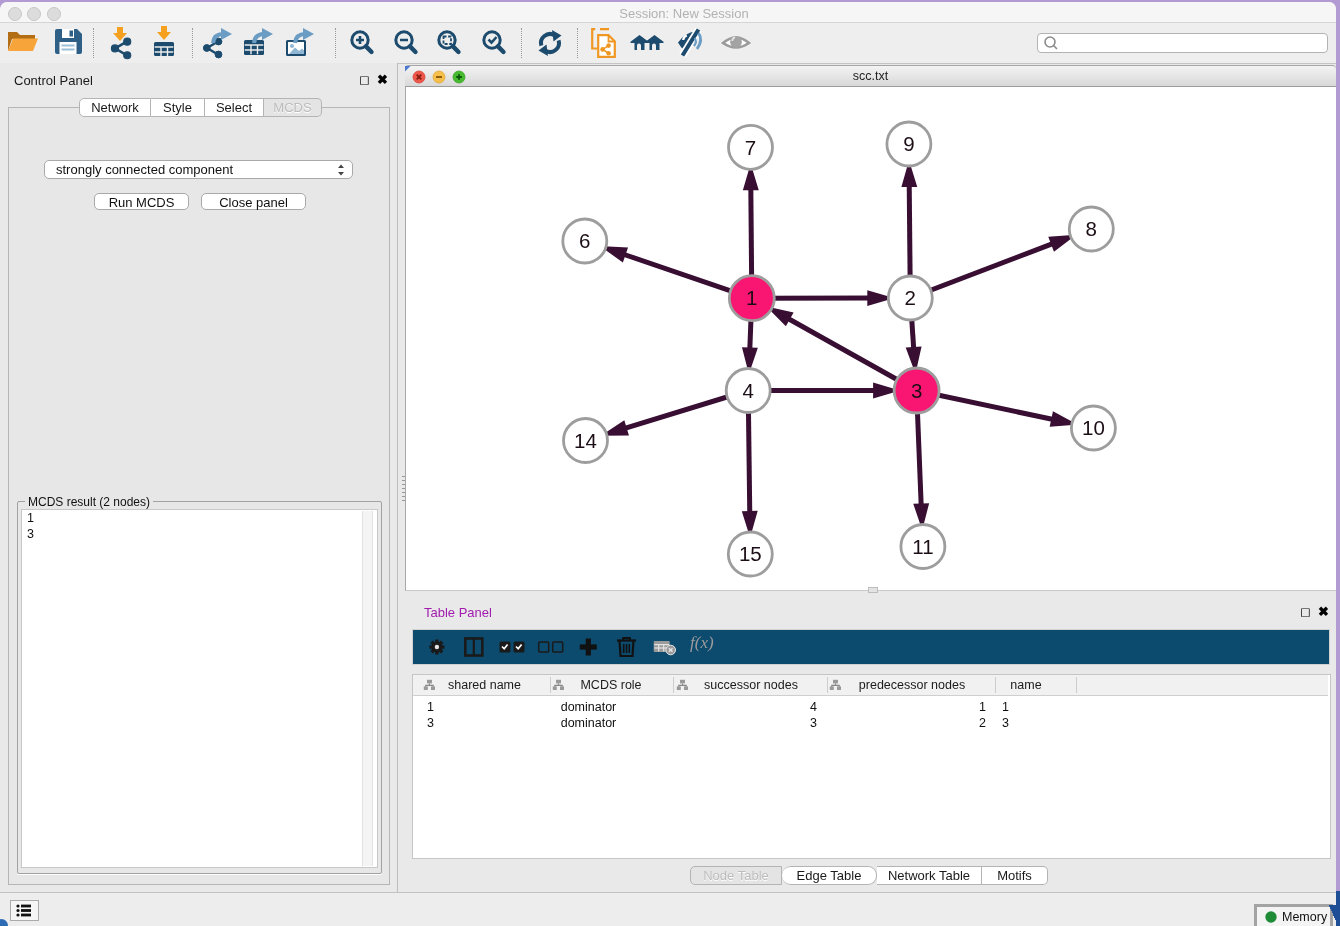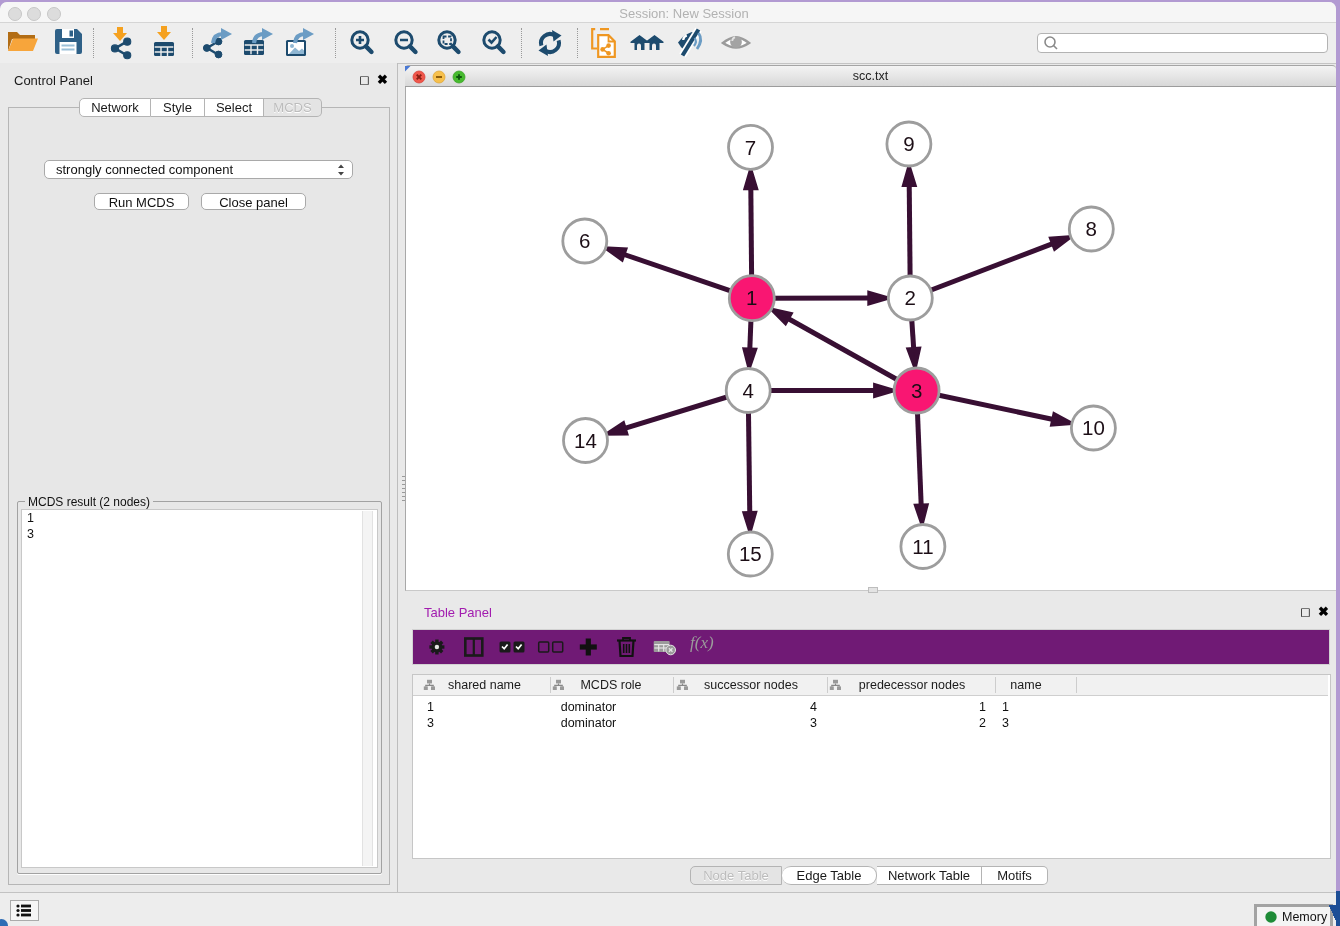--- a/index.html
+++ b/index.html
@@ -33,21 +33,21 @@
 #fs-scroll{right:4px;top:1px;width:9px;height:355px;border-right:1px solid #e2e2e2;background:#f4f4f4;border-left:1px solid #e2e2e2;}
 
 #netwin{left:405px;top:2px;width:931px;height:526px;}
 #nw-title{left:0;top:0;width:931px;height:20px;background:linear-gradient(#f4f4f4,#d8d8d8);border-top:1px solid #a5a5a5;border-bottom:1px solid #9c9c9c;border-radius:4px 4px 0 0;}
 #nw-text{left:0;top:3px;width:931px;text-align:center;font-size:12.5px;color:#222;}
 #canvas{left:0;top:22px;width:930px;height:503px;background:#ffffff;border-left:1px solid #a8a8a8;border-right:1px solid #c9c9c9;border-bottom:1px solid #c9c9c9;}
 svg text{font-family:"Liberation Sans",sans-serif;font-size:20.5px;fill:#1c0e16;text-anchor:middle;}
 
 #tpanel{left:398px;top:533px;width:938px;height:296px;background:#e9e9e9;}
 #tp-title{left:13px;top:9px;font-size:13px;color:#a21caf;margin-left:13px;}
-#tp-toolbar{left:14px;top:33px;width:916px;height:34px;background:#701a75;border:1px solid #d2d2d2;}
+#tp-toolbar{left:14px;top:33px;width:916px;height:34px;background:#0c4a6e;border:1px solid #d2d2d2;}
 #tbl{left:14px;top:78px;width:917px;height:183px;background:#fff;border:1px solid #c6c6c6;}
 #tbl-head{left:0;top:0;width:915px;height:20px;background:#f1f1f1;border-bottom:1px solid #cfcfcf;}
 .colsep{top:2px;width:1px;height:16px;background:#cdcdcd;}
 .hlabel{top:3px;font-size:12.5px;color:#1b1b1b;}
 .cell{font-size:12.5px;color:#111;}
 #tabrow{left:0;top:270px;width:938px;height:20px;}
 
 #statusbar{left:0;top:890px;width:1336px;height:34px;background:#ededed;border-top:1px solid #c2c2c2;}
 #listbtn{left:10px;top:7px;width:27px;height:19px;background:#f6f6f6;border:1px solid #ababab;}
 #membtn{left:1254px;top:11px;width:73px;height:22px;background:#f4f4f4;border:3px solid #a3a3a3;font-size:12.5px;color:#111;}

